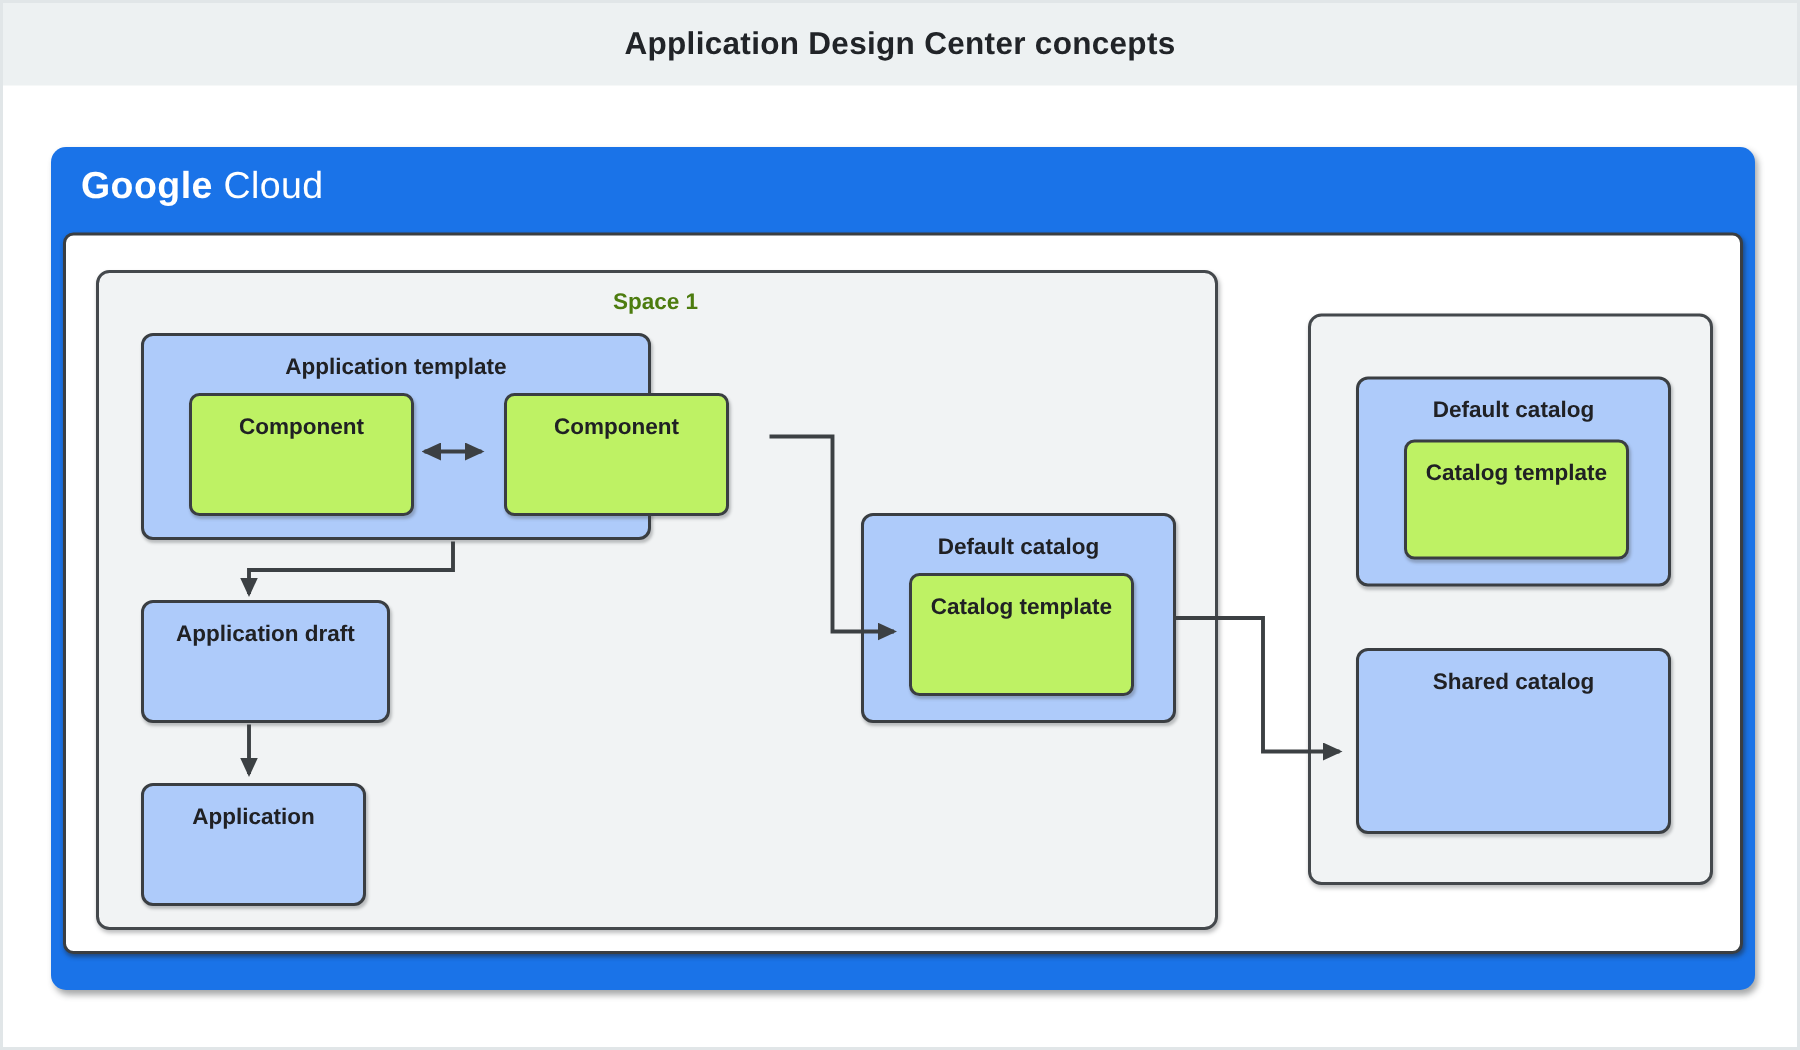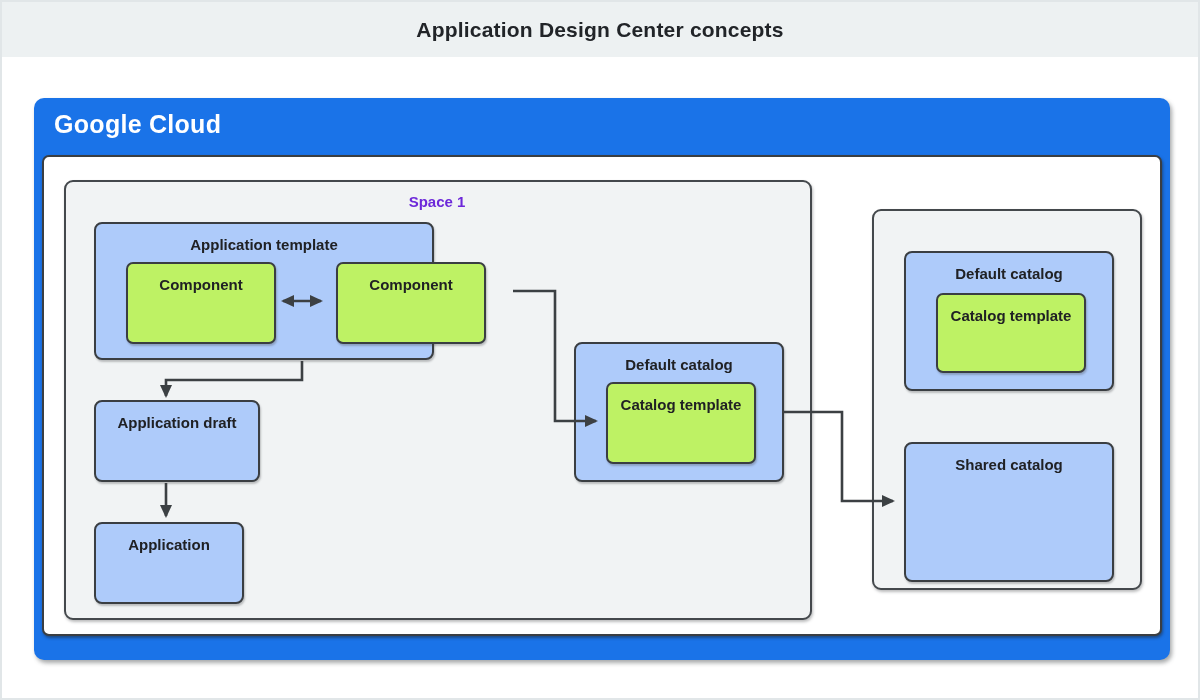--- a/index.html
+++ b/index.html
@@ -31,21 +31,21 @@
     background: #1a73e8;
     border-radius: 10px;
     box-shadow: 2px 3px 4px rgba(60,64,67,0.45);
   }
   .gc-logo {
     position: absolute; left: 20px; top: 12px;
     font-size: 25px; color: #ffffff; letter-spacing: 0.3px;
     white-space: nowrap;
   }
   .gc-logo .g-word { font-weight: 700; }
-  .gc-logo .c-word { font-weight: 700; margin-left: 7px; }
+  .gc-logo .c-word { font-weight: 400; margin-left: 7px; }
 
   .inner-panel {
     position: absolute; left: 8px; top: 57px; width: 1120px; height: 481px;
     box-sizing: border-box;
     background: #ffffff;
     border: 2px solid #3a3e42;
     border-radius: 7px;
     box-shadow: 1px 2px 3px rgba(32,33,36,0.5);
   }
 
@@ -53,21 +53,21 @@
   .space {
     position: absolute; box-sizing: border-box;
     background: #f1f3f4;
     border: 2px solid #44484c;
     border-radius: 9px;
     box-shadow: 1px 2px 3px rgba(60,64,67,0.35);
   }
   .space-label {
     position: absolute; left: 0; right: 2px; top: 11px;
     text-align: center;
-    font-size: 15px; font-weight: 600; color: #6d28d9;
+    font-size: 15px; font-weight: 600; color: #4d7c0f;
   }
   .space1 { left: 20px; top: 23px; width: 748px; height: 440px; }
   .space2 { left: 828px; top: 52px; width: 270px; height: 381px; }
 
   
   .node {
     position: absolute; box-sizing: border-box;
     border: 2px solid #3a3e42;
     border-radius: 8px;
     box-shadow: 1px 2px 2px rgba(60,64,67,0.3);
@@ -86,21 +86,21 @@
   .component-1  { left: 30px; top: 38px; width: 150px; height: 82px; }  
   .component-2  { left: 240px; top: 38px; width: 150px; height: 82px; } 
   .app-draft    { left: 28px; top: 218px; width: 166px; height: 82px; }
   .application  { left: 28px; top: 340px; width: 150px; height: 82px; }
   .default-catalog-1 { left: 508px; top: 160px; width: 210px; height: 140px; }
   .catalog-template-1 { left: 30px; top: 38px; width: 150px; height: 82px; } 
 
   
   .default-catalog-2 { left: 30px; top: 40px; width: 210px; height: 140px; }
   .catalog-template-2 { left: 30px; top: 40px; width: 150px; height: 80px; } 
-  .shared-catalog { left: 30px; top: 231px; width: 210px; height: 140px; padding-left: 48px; }
+  .shared-catalog { left: 30px; top: 221px; width: 210px; height: 124px; padding-left: 48px; }
   .shared-template { left: 30px; top: 39px; width: 150px; height: 80px; } 
 
   
   .arrow-layer {
     position: absolute; left: 0; top: 0; width: 1200px; height: 700px;
     pointer-events: none;
   }
 </style>
 </head>
 <body>

